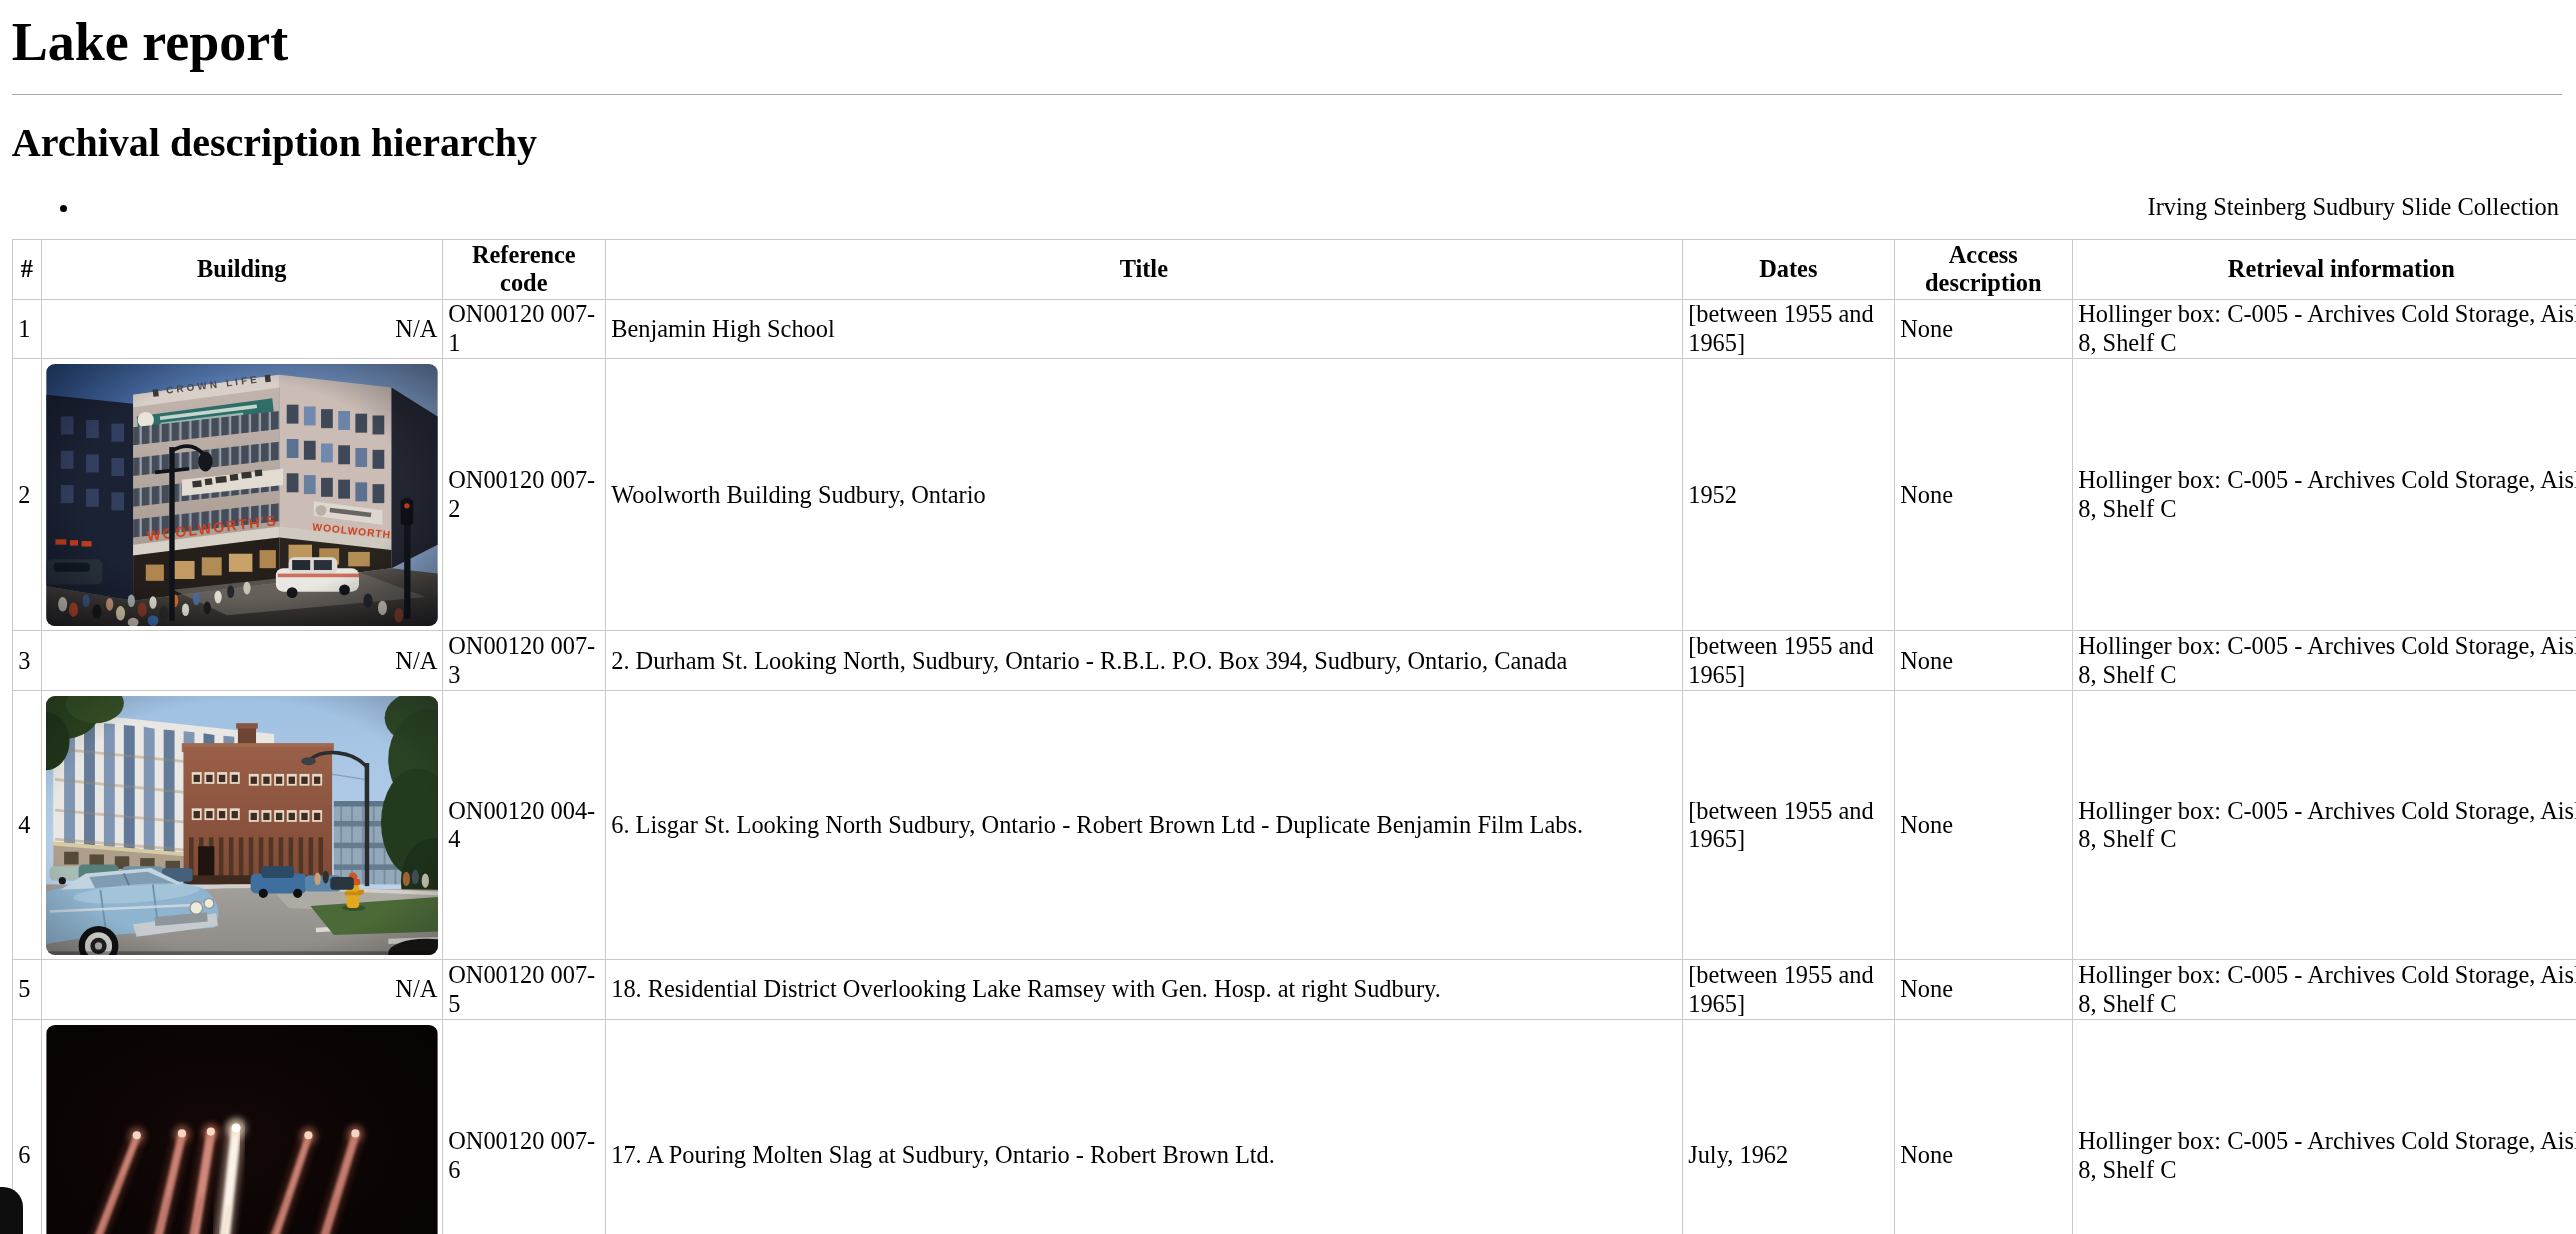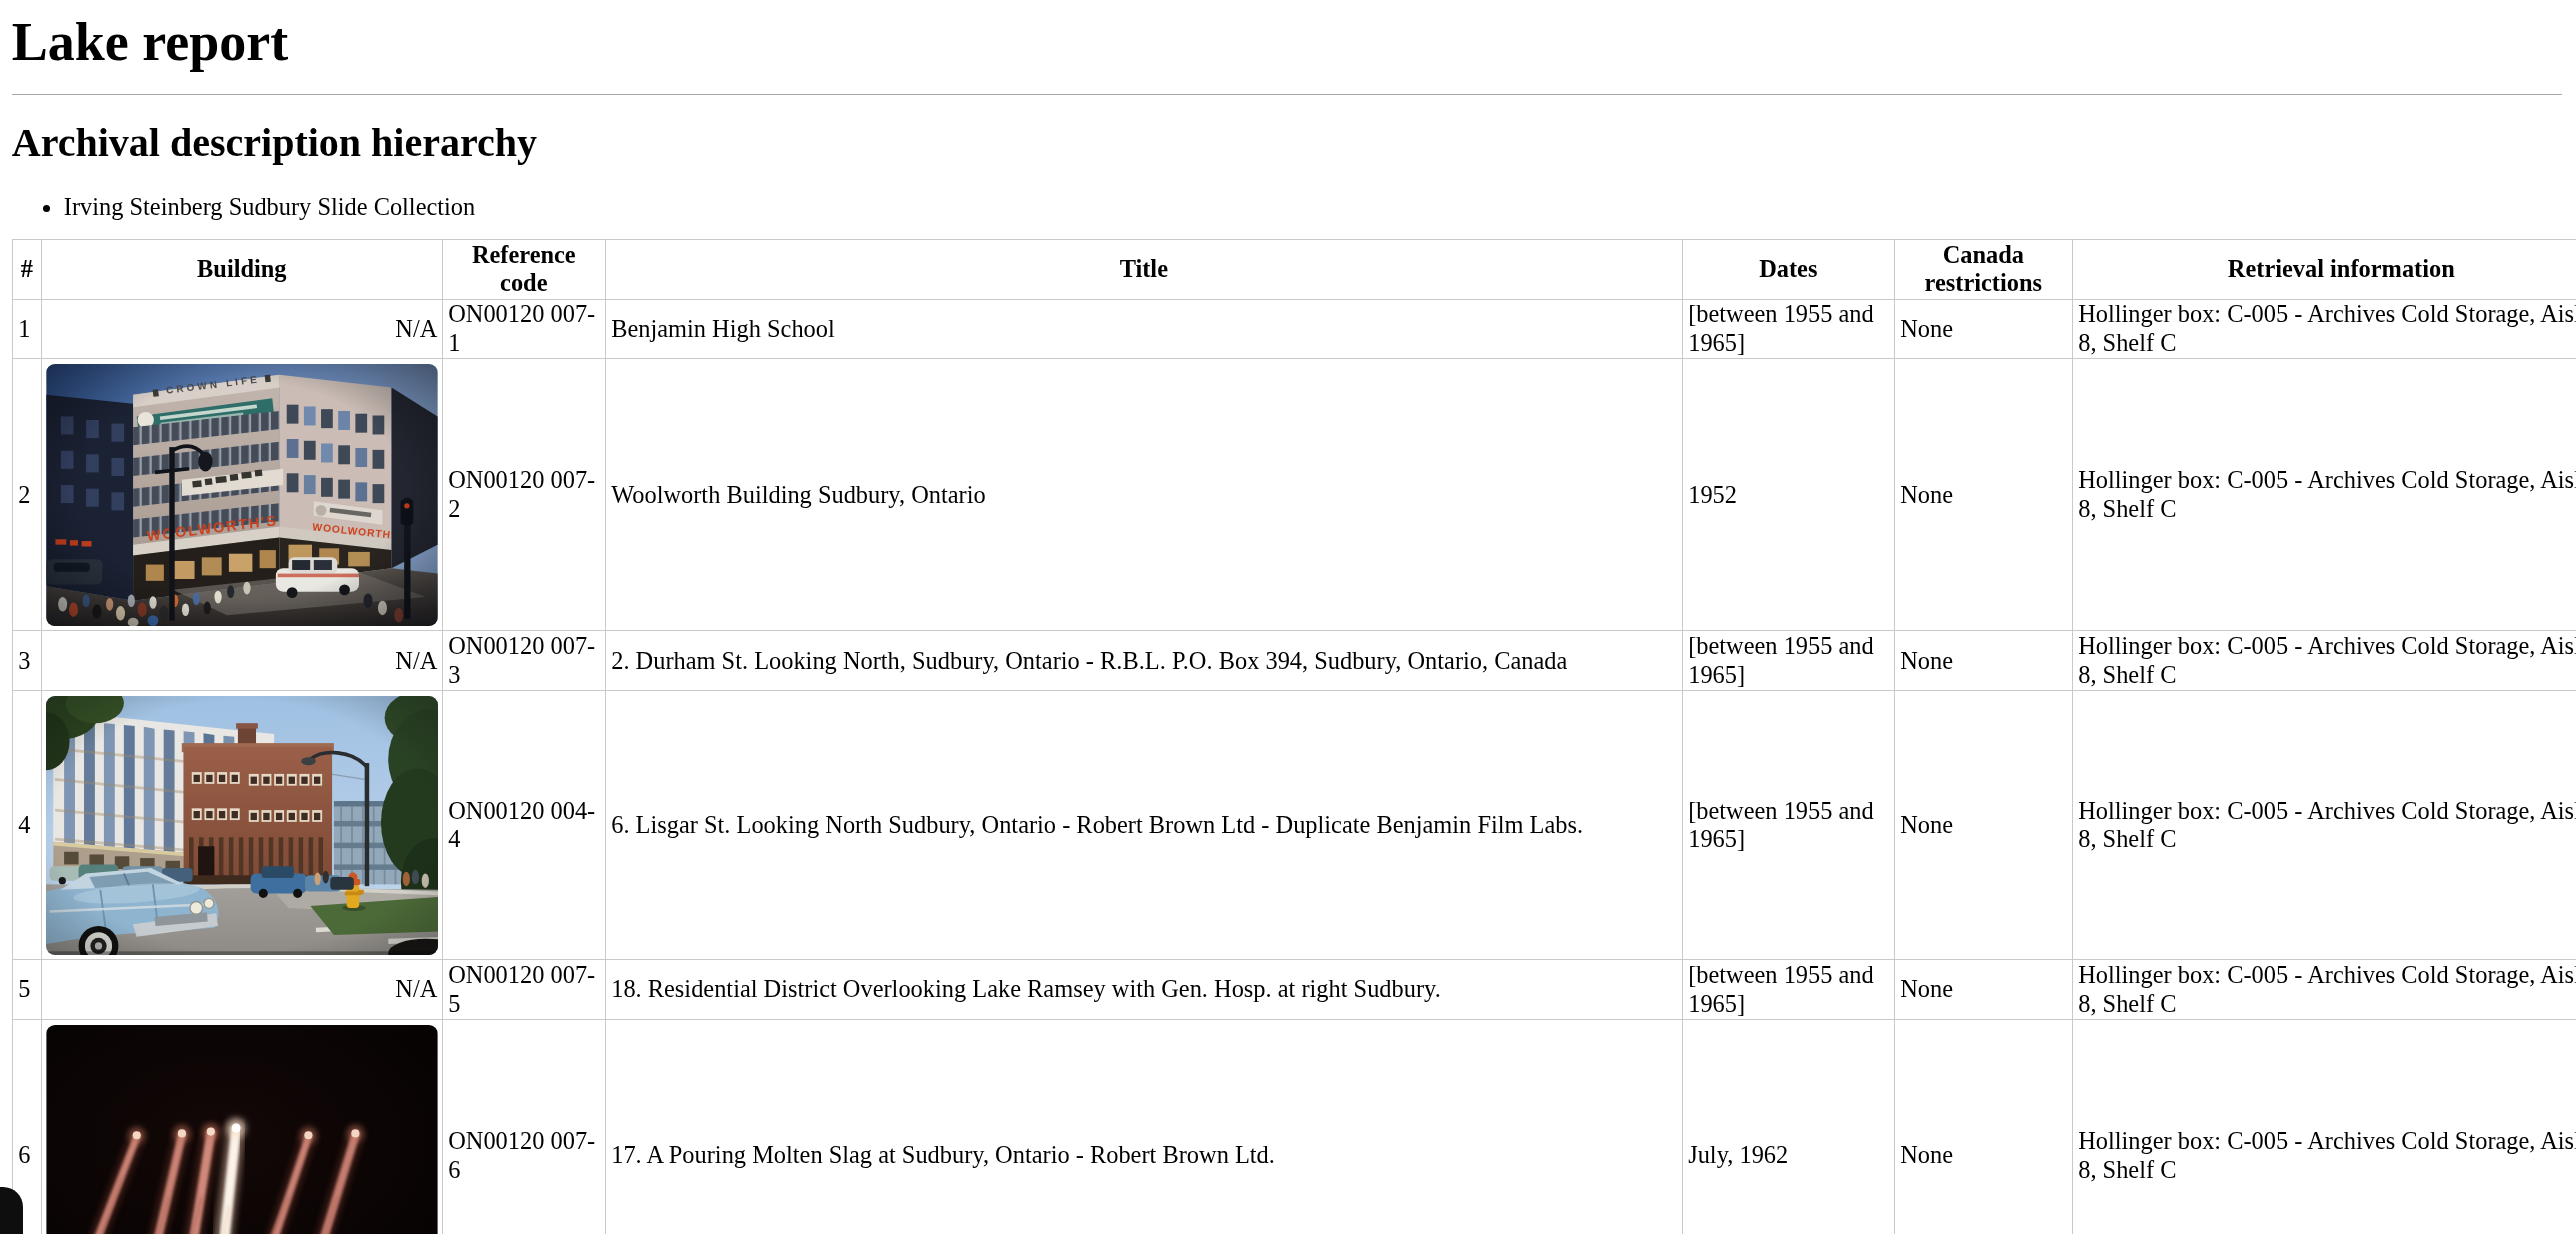--- a/index.html
+++ b/index.html
@@ -6,21 +6,21 @@
   body{
     width:2576px;height:1234px;overflow:hidden;background:#fff;color:#000;
     font-family:"Liberation Serif","DejaVu Serif",serif;
     font-size:24.4px;line-height:1.17;
   }
   .page{padding-left:11.8px;}
   h1[data-name="page-title"]{font-size:54px;font-weight:700;margin:11px 0 0 0;line-height:1.15;}
   hr[data-name="divider"]{border:none;border-top:1.8px solid #a8a8a8;margin:21px 14.5px 0 0;}
   h2[data-name="section-heading"]{font-size:40px;font-weight:700;margin:25px 0 4px 0;line-height:1.15;}
   ul[data-name="hierarchy-list"]{margin:27px 0 0 0;padding-left:52px;}
-  ul[data-name="hierarchy-list"] li{margin:0;}
+  ul[data-name="hierarchy-list"] li{margin:17px;text-align:right;}
   table[data-name="report-table"]{
     border-collapse:collapse;table-layout:fixed;width:2598px;margin-top:17px;
   }
   th,td{border:0.9px solid #c9c9c9;vertical-align:middle;overflow:hidden;}
   th{font-weight:700;text-align:center;padding:0.9px 2.7px;}
   td{padding:0.9px 5.4px;text-align:left;}
   td.thumb-cell{padding:4.5px;text-align:right;}
   .photo{position:relative;border-radius:9px;overflow:hidden;line-height:0;}
   .photo svg{display:block;}
   .corner-blob{
@@ -49,21 +49,21 @@
         <col style="width:178px">
         <col style="width:538px">
     </colgroup>
     <thead data-name="report-table-header">
       <tr data-name="header-row">
         <th data-name="header-number">#</th>
         <th data-name="header-thumbnail">Building</th>
         <th data-name="header-reference-code">Reference code</th>
         <th data-name="header-title">Title</th>
         <th data-name="header-dates">Dates</th>
-        <th data-name="header-access-restrictions">Canada restrictions</th>
+        <th data-name="header-access-restrictions">Access description</th>
         <th data-name="header-retrieval-information">Retrieval information</th>
       </tr>
     </thead>
     <tbody data-name="report-table-body">
         <tr data-name="table-row">
     <td data-name="cell-number">1</td>
     <td class="thumb-cell" data-name="cell-thumbnail">N/A</td>
     <td data-name="cell-reference-code">ON00120 007-1</td>
     <td data-name="cell-title">Benjamin High School</td>
     <td data-name="cell-dates">[between 1955 and 1965]</td>

